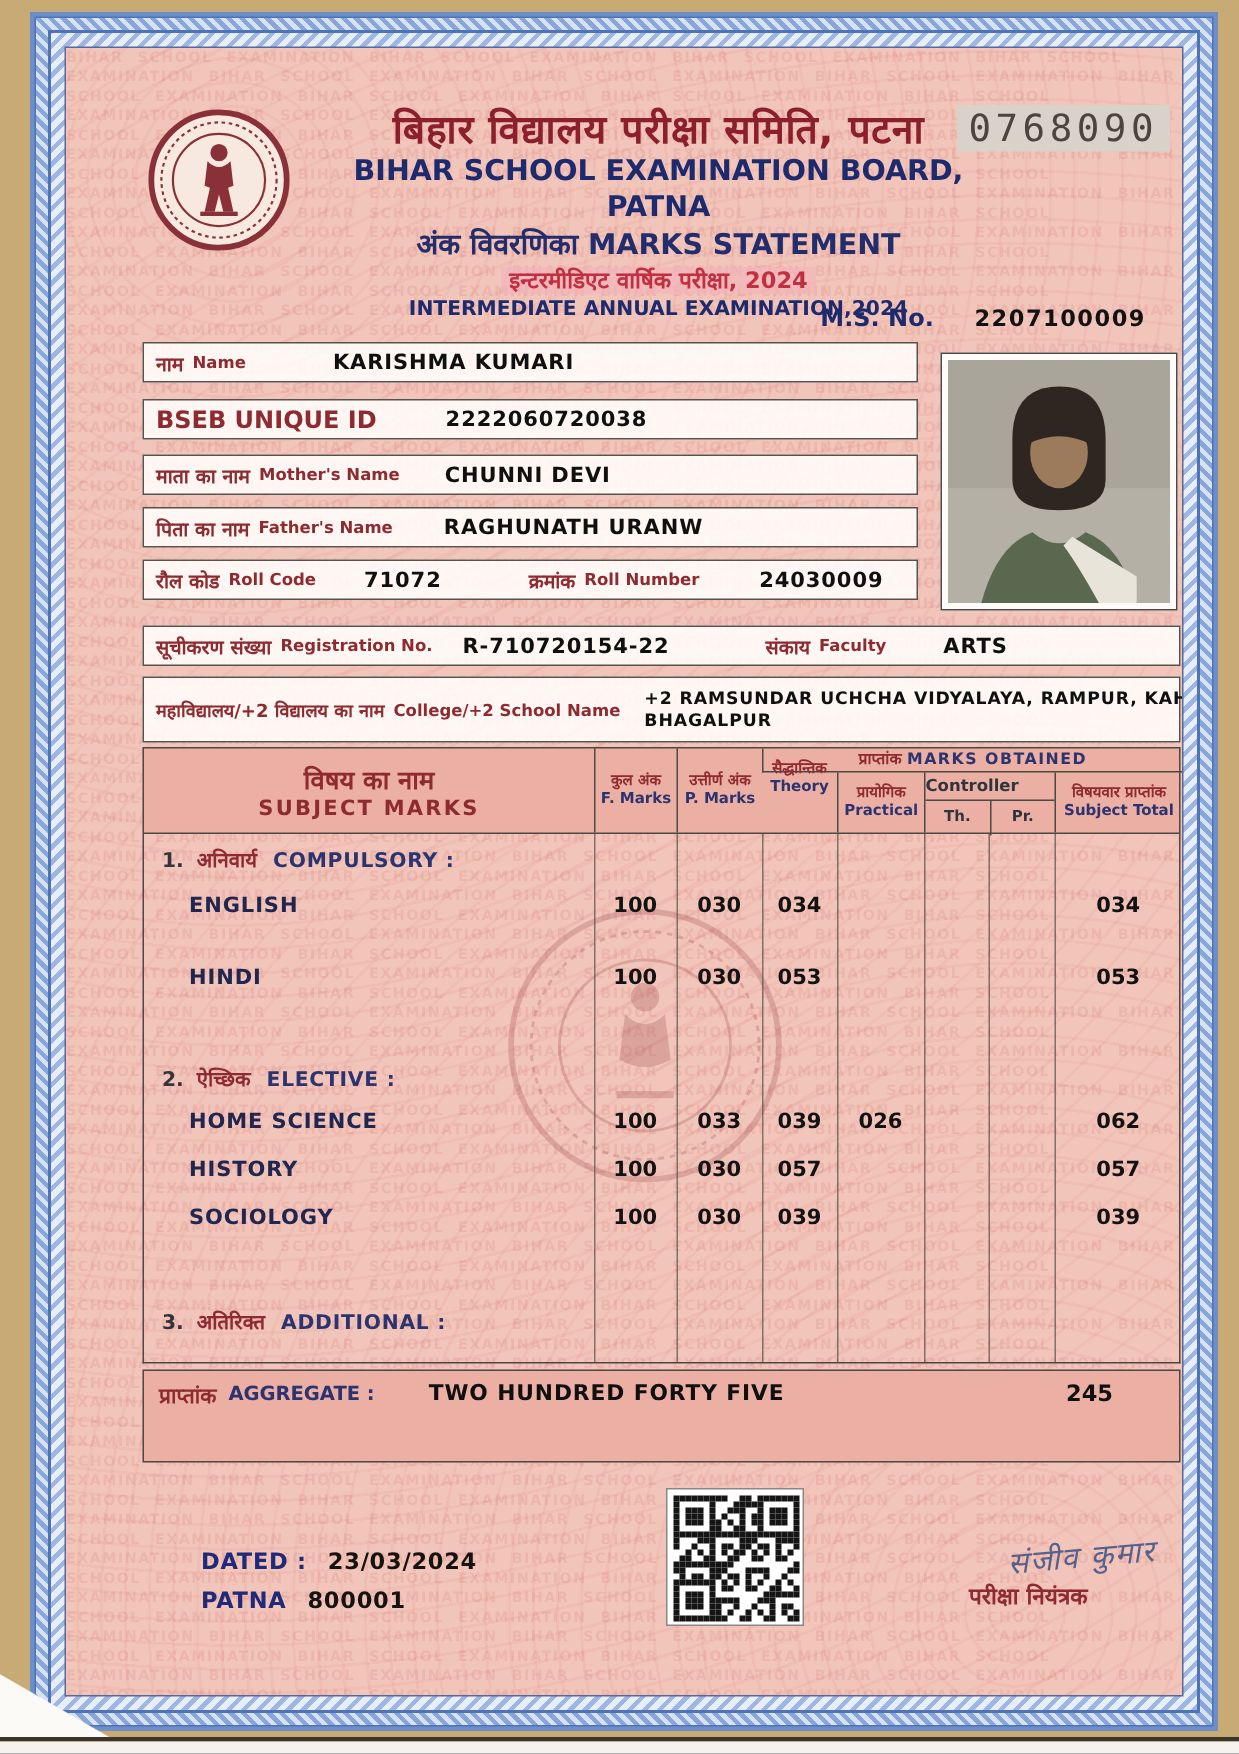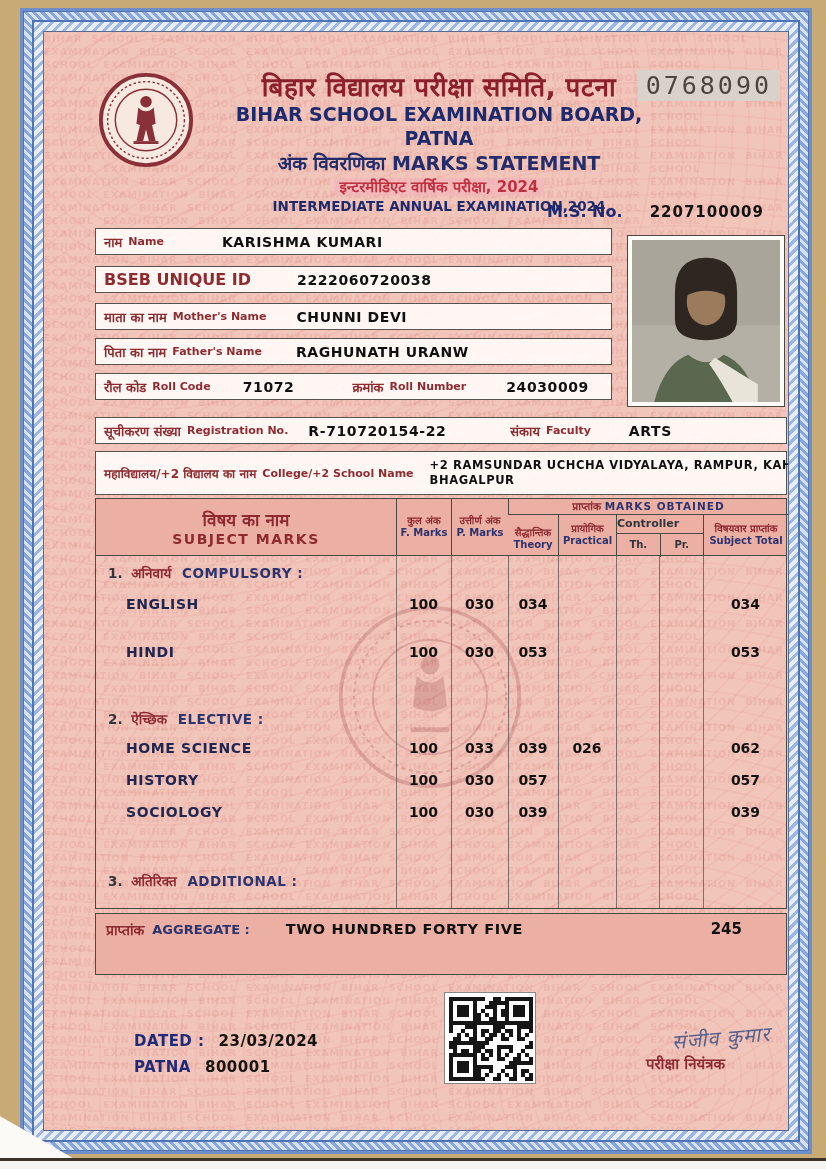--- a/index.html
+++ b/index.html
@@ -243,21 +243,21 @@
               <div class="mini-en">F. Marks</div>
             </div>
             <div class="thc bl" style="left:355px;top:0;width:57px;height:56px;">
               <div class="mini-hi">उत्तीर्ण अंक</div>
               <div class="mini-en">P. Marks</div>
             </div>
             <div class="group-ob">
               <span class="ghi">प्राप्तांक</span>
               <span class="gen">MARKS OBTAINED</span>
             </div>
-            <div class="thc" style="left:412px;top:20px;width:50px;height:40px;text-align:right;">
+            <div class="thc" style="left:412px;top:0;width:50px;height:40px;text-align:right;">
               <div class="mini-hi">सैद्धान्तिक</div>
               <div class="mini-en">Theory</div>
             </div>
             <div class="thc bl" style="left:462px;top:16px;width:58px;height:40px;">
               <div class="mini-hi">प्रायोगिक</div>
               <div class="mini-en">Practical</div>
             </div>
             <div class="bl" style="position:absolute;left:520px;top:16px;width:87px;height:40px;box-sizing:border-box;">
               <div class="reg-t">Controller</div>
               <div class="reg-sub">

